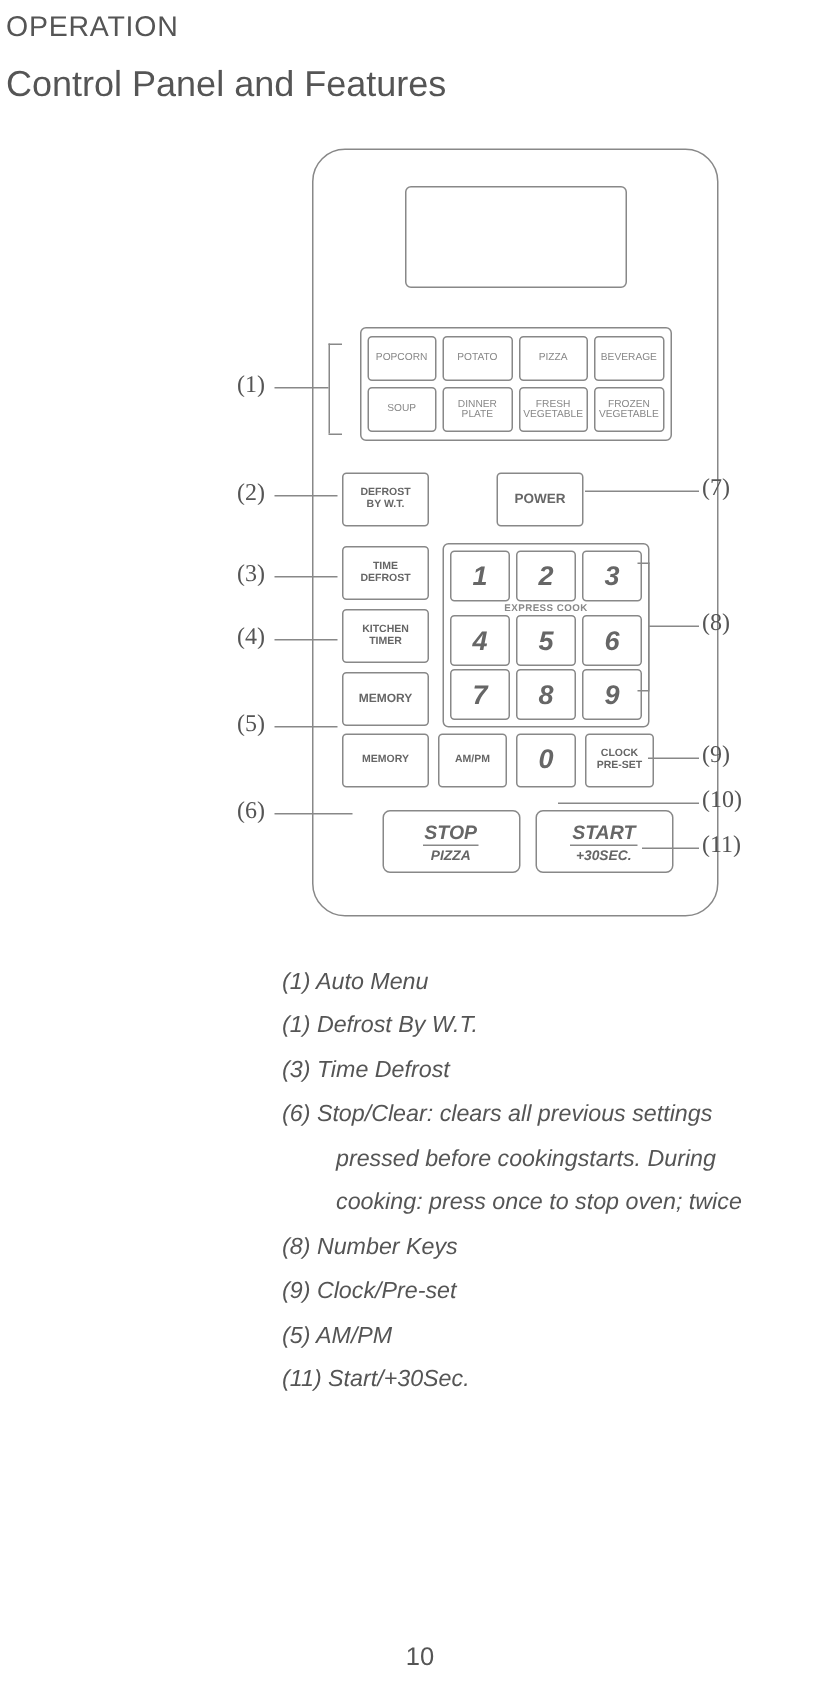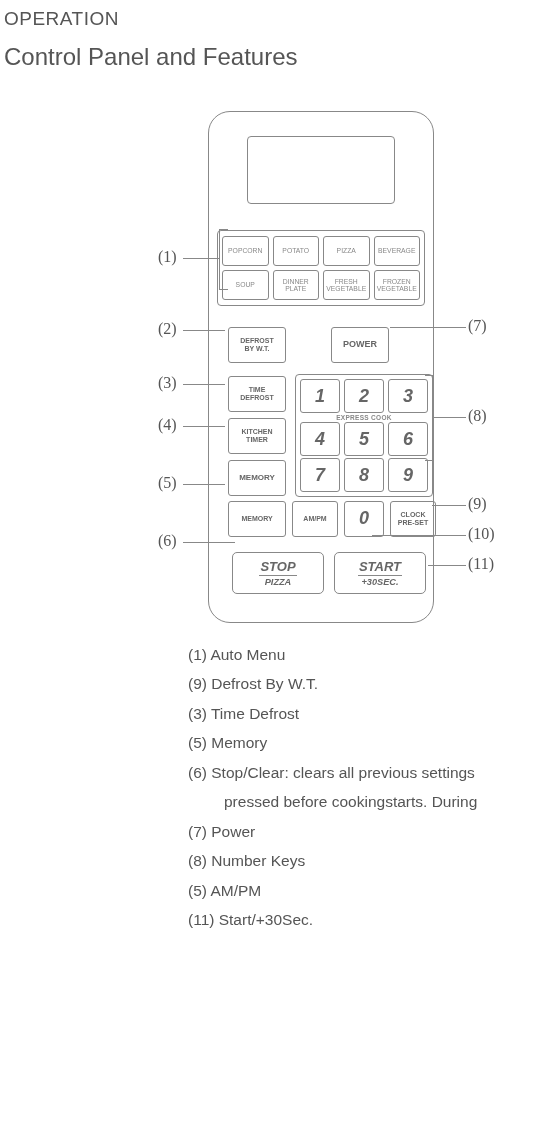--- a/index.html
+++ b/index.html
@@ -26,23 +26,23 @@
     .title2 {
       position: absolute;
       top: 43px;
       left: 4px;
       font-size: 24px;
     }
 
     
     .panel {
       position: absolute;
-      top: 111px;
+      top: 99px;
       left: 208px;
-      width: 226px;
+      width: 271px;
       height: 512px;
       border: 1.5px solid #888;
       border-radius: 22px;
     }
     .display {
       position: absolute;
       top: 24px; left: 50%;
       transform: translateX(-50%);
       width: 148px; height: 68px;
       border: 1.5px solid #888;
@@ -156,21 +156,21 @@
     .vline { position:absolute; background:#888; width:1px; }
 
     
     .legend {
       position: absolute;
       top: 640px; left: 188px;
       width: 360px;
       font-size: 15.5px;
       line-height: 1.9;
     }
-    .legend p { margin: 0; }
+    .legend p { margin: 0; font-style: italic; }
     .legend .indent { padding-left: 36px; }
     .pageno {
       position: absolute;
       bottom: 14px; left: 0; right: 0;
       text-align: center;
       font-size: 17px;
     }
 
     
     .left-stack {
@@ -284,24 +284,25 @@
   <div class="vline" style="top:375px;left:432px;height:85px;"></div>
   <div class="line" style="top:375px;left:425px;width:8px;"></div>
   <div class="line" style="top:460px;left:425px;width:8px;"></div>
 
   <div class="line" style="top:505px;left:432px;width:34px;"></div>
   <div class="line" style="top:535px;left:372px;width:94px;"></div>
   <div class="line" style="top:565px;left:428px;width:38px;"></div>
 
   <div class="legend">
     <p>(1)   Auto Menu</p>
-    <p>(9)   Defrost By W.T.</p>
+    <p>(1)   Defrost By W.T.</p>
     <p>(3) Time Defrost</p>
-    <p>(5)  Memory</p>
     <p>(6) Stop/Clear: clears all previous settings</p>
     <p class="indent">pressed before cookingstarts. During</p>
-    <p>(7) Power</p>
+    <p class="indent">cooking: press once to stop oven; twice</p>
     <p>(8) Number Keys</p>
+    <p>(9)  Clock/Pre-set</p>
     <p>(5)  AM/PM</p>
     <p>(11) Start/+30Sec.</p>
   </div>
 
+  <div class="pageno">10</div>
 </div>
 
 </body></html>

